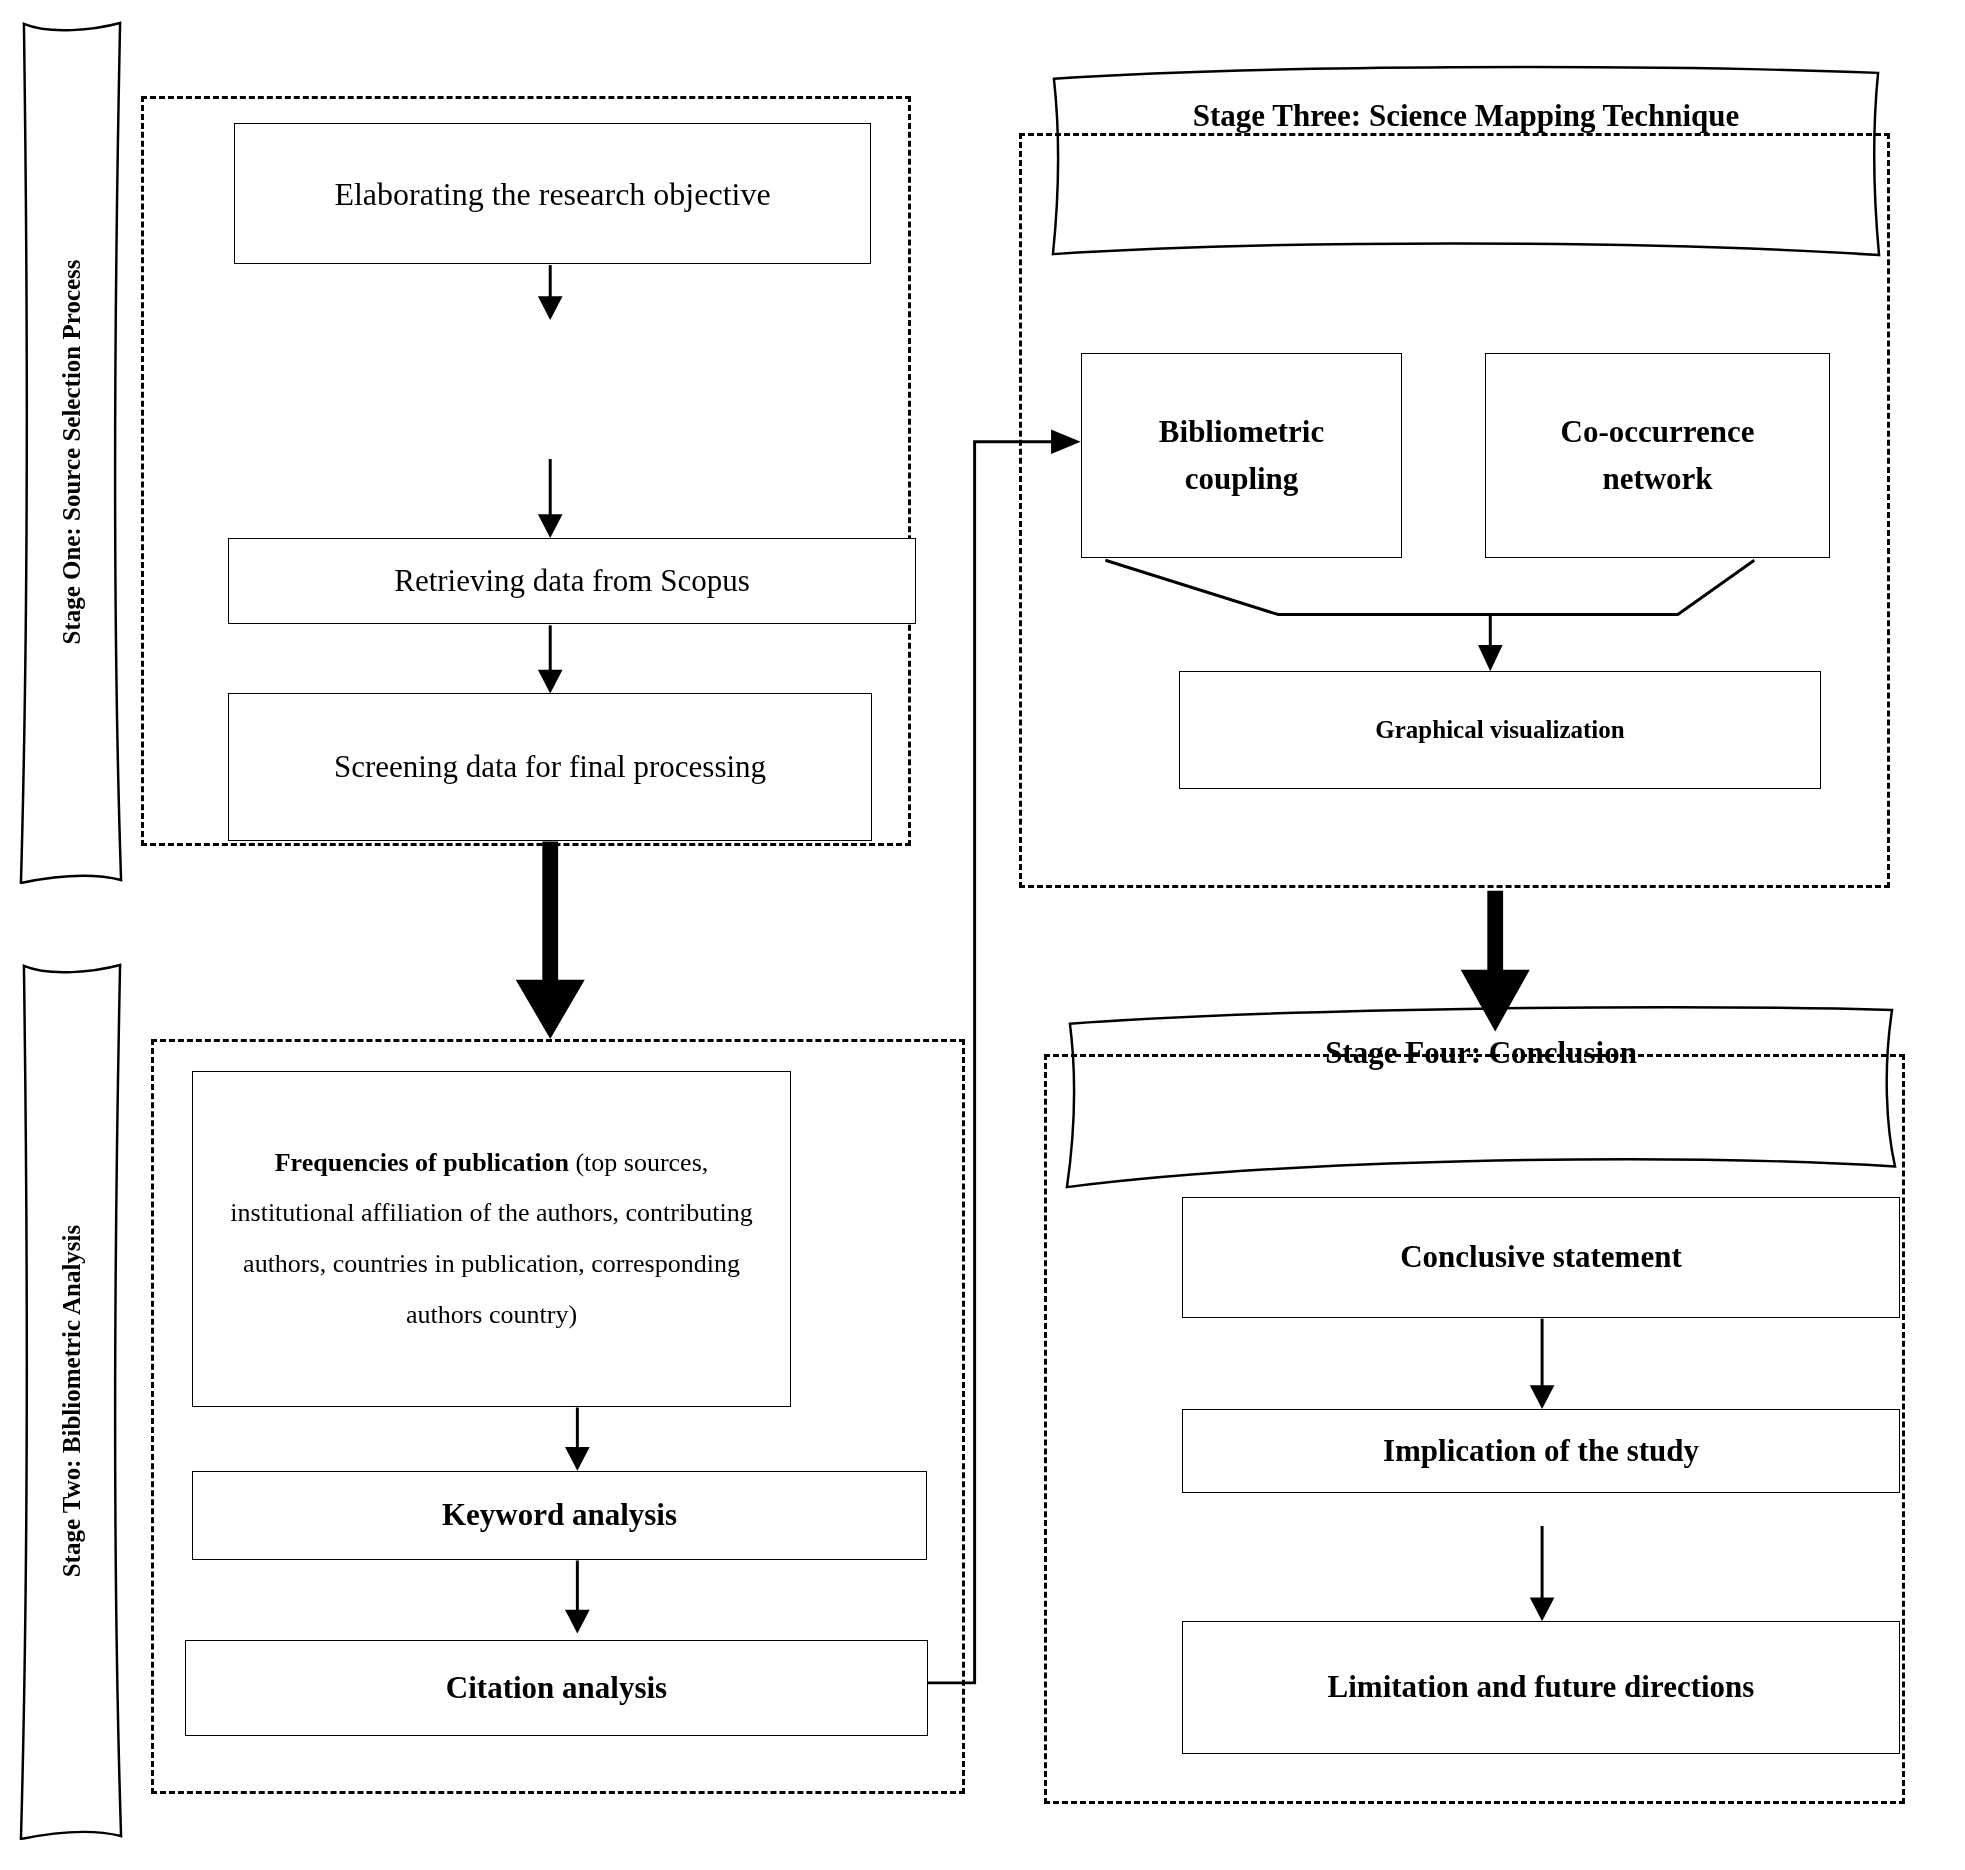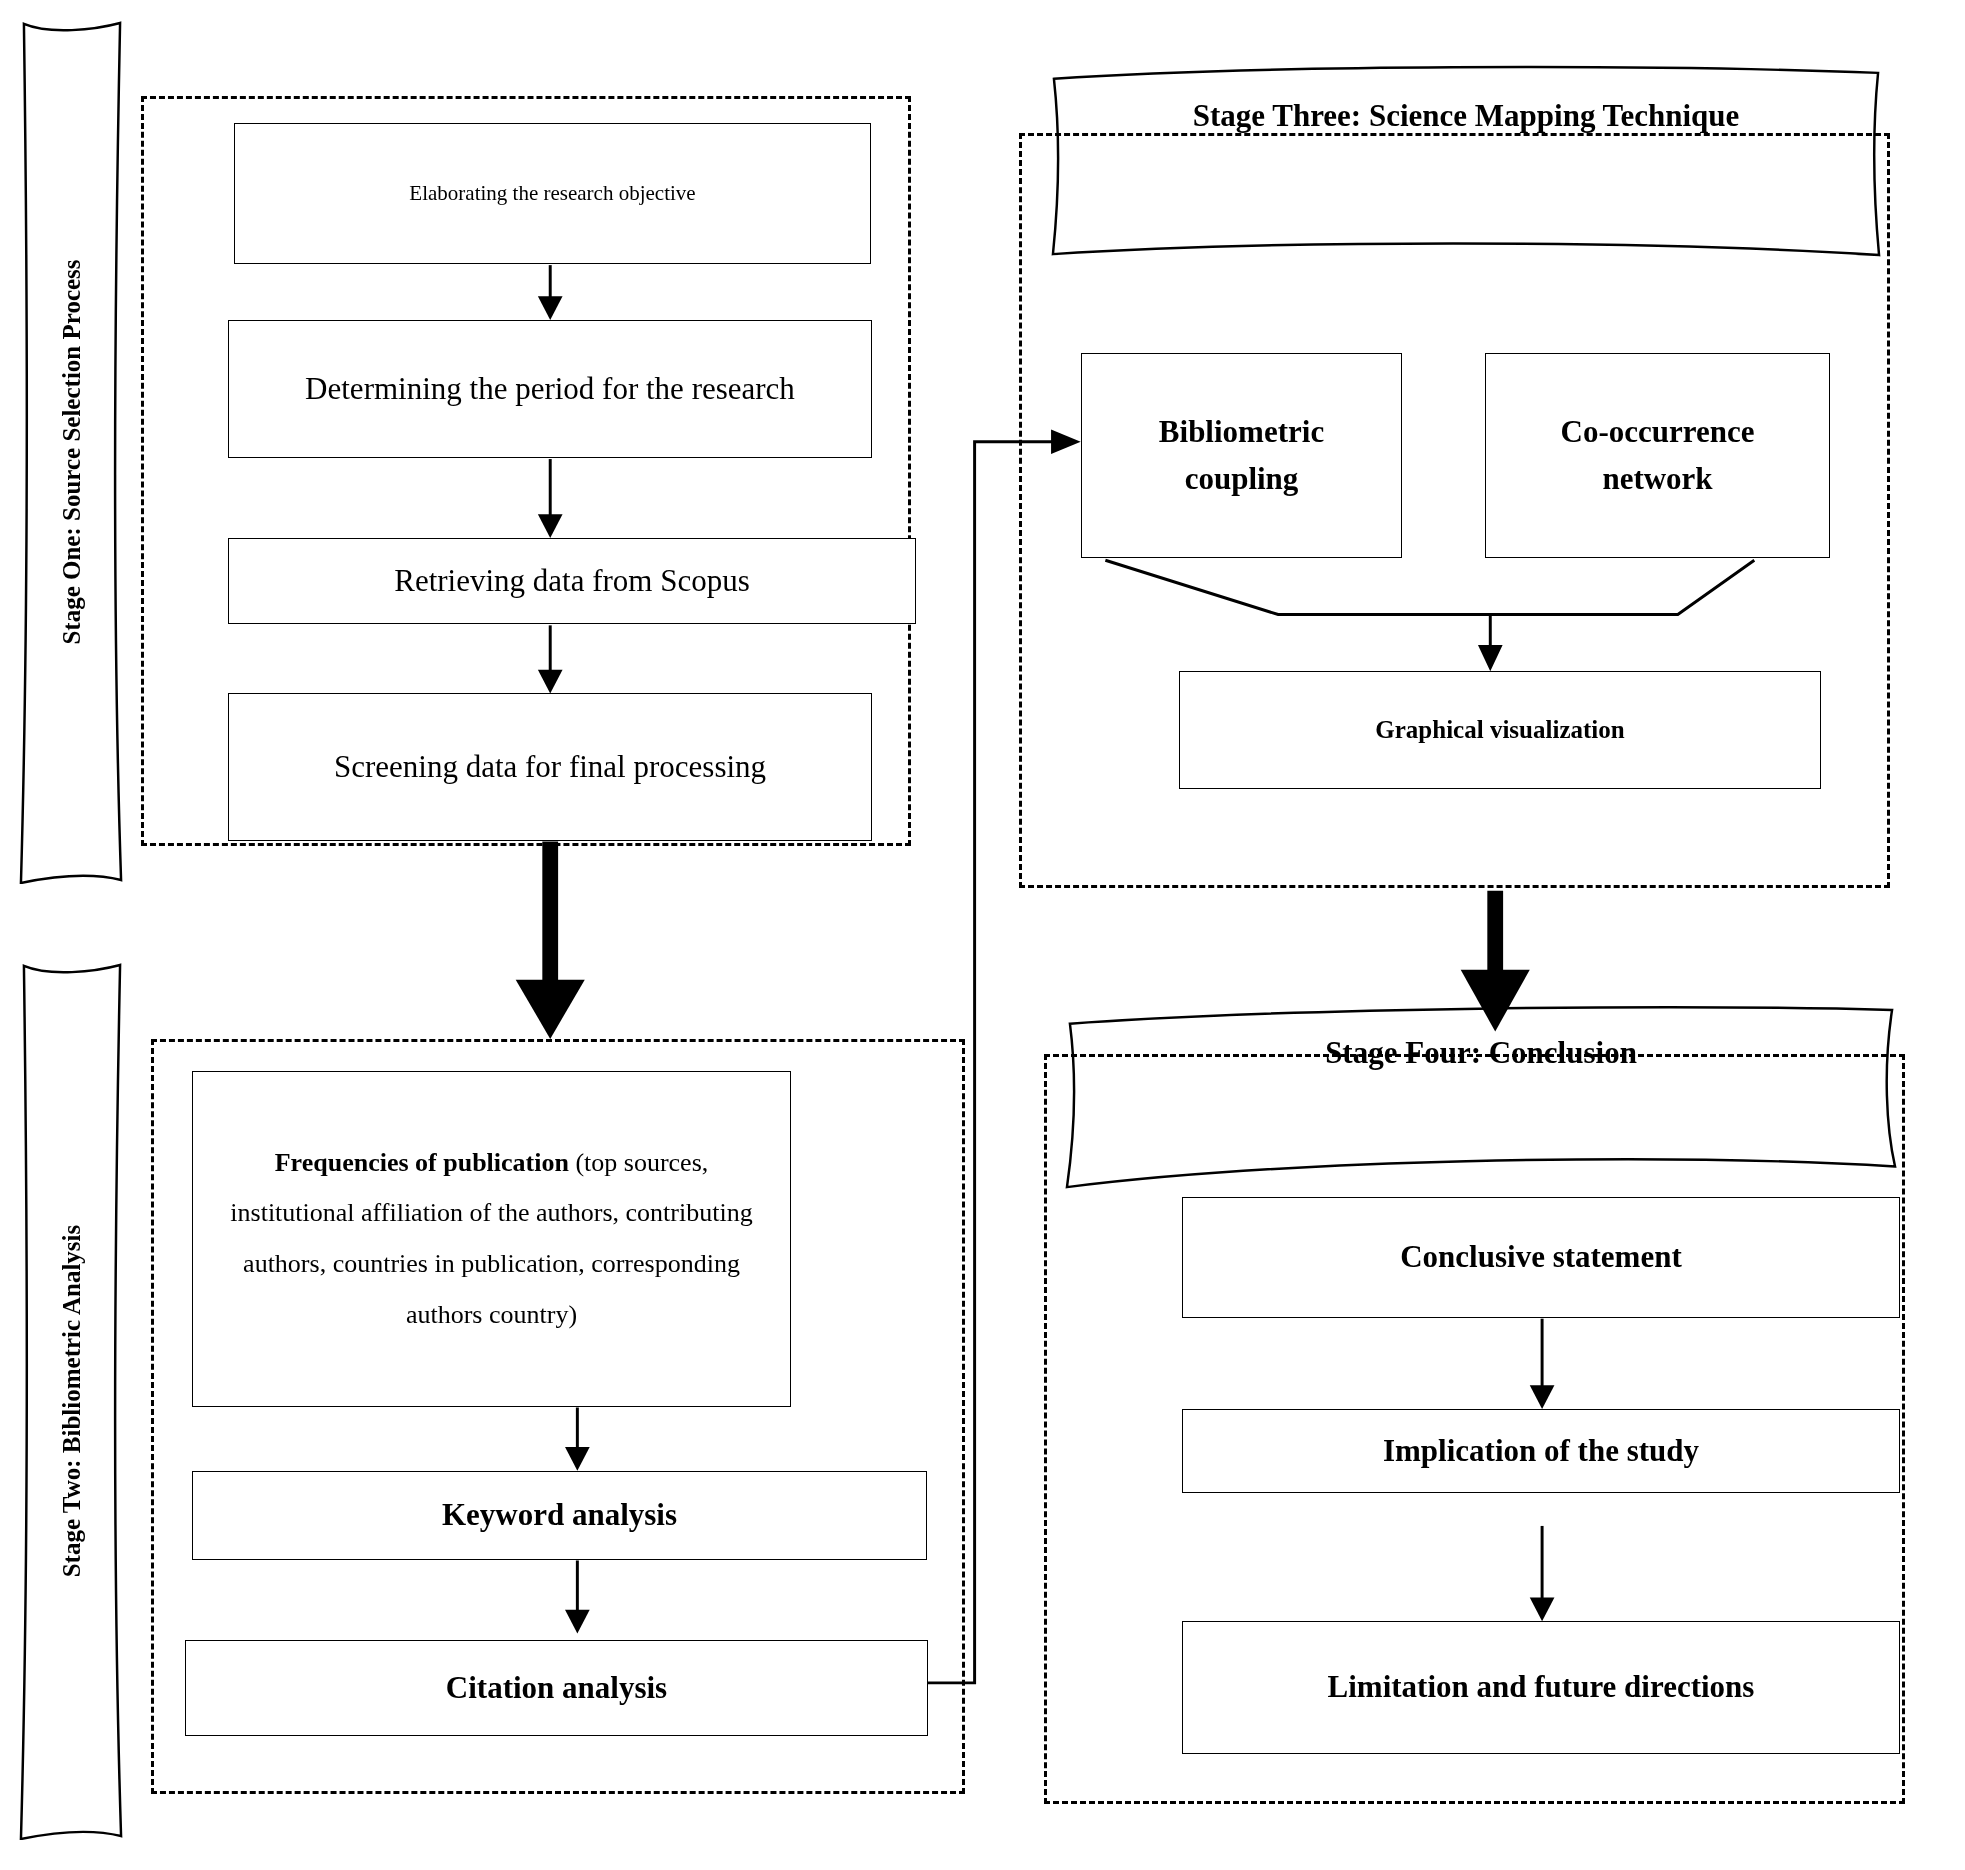--- a/index.html
+++ b/index.html
@@ -89,27 +89,24 @@
 
   <div class="vbanner" style="left:15px; top:20px; width:114px; height:864px;">
     <svg class="banner-svg" viewBox="0 0 230 1750" preserveAspectRatio="none">
       <path d="M 18 8 C 70 30, 160 20, 212 6 C 200 600, 196 1200, 214 1742 C 150 1726, 70 1736, 12 1748 C 28 1180, 26 590, 18 8 Z" fill="#ffffff" stroke="#000000" stroke-width="5"></path>
     </svg>
     <span class="vlabel" style="font-size:25px;">Stage One: Source Selection Process</span>
   </div>
 
   <div class="dashed-region" style="left:141px; top:96px; width:770px; height:750px;"></div>
 
-  <div class="box txt-reg" style="left:234px; top:123px; width:637px; height:141px; font-size:21px;">
+  <div class="box txt-reg" style="left:234px; top:123px; width:637px; height:141px; font-size:32px;">
     <span>Elaborating the research objective</span>
   </div>
 
-  <div class="box txt-reg" style="left:228px; top:320px; width:644px; height:138px; font-size:31px;">
-    <span class="para">Determining the period for the research</span>
-  </div>
 
   <div class="box txt-reg" style="left:228px; top:538px; width:688px; height:86px; font-size:31px;">
     <span>Retrieving data from Scopus</span>
   </div>
 
   <div class="box txt-reg" style="left:228px; top:693px; width:644px; height:148px; font-size:31px;">
     <span class="para">Screening data for final processing</span>
   </div>
 
   <div class="vbanner" style="left:15px; top:962px; width:114px; height:878px;">

